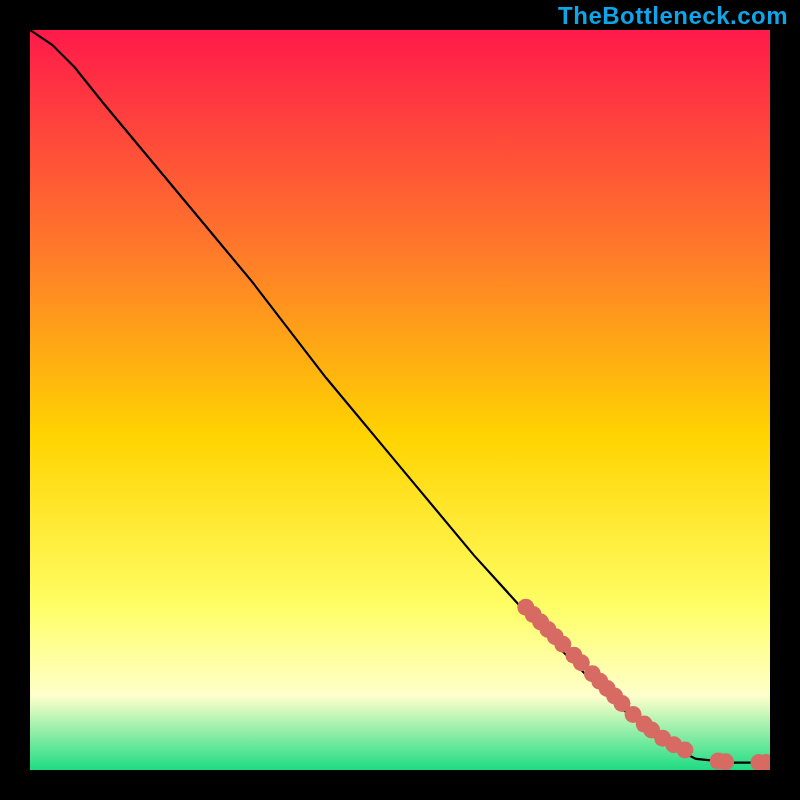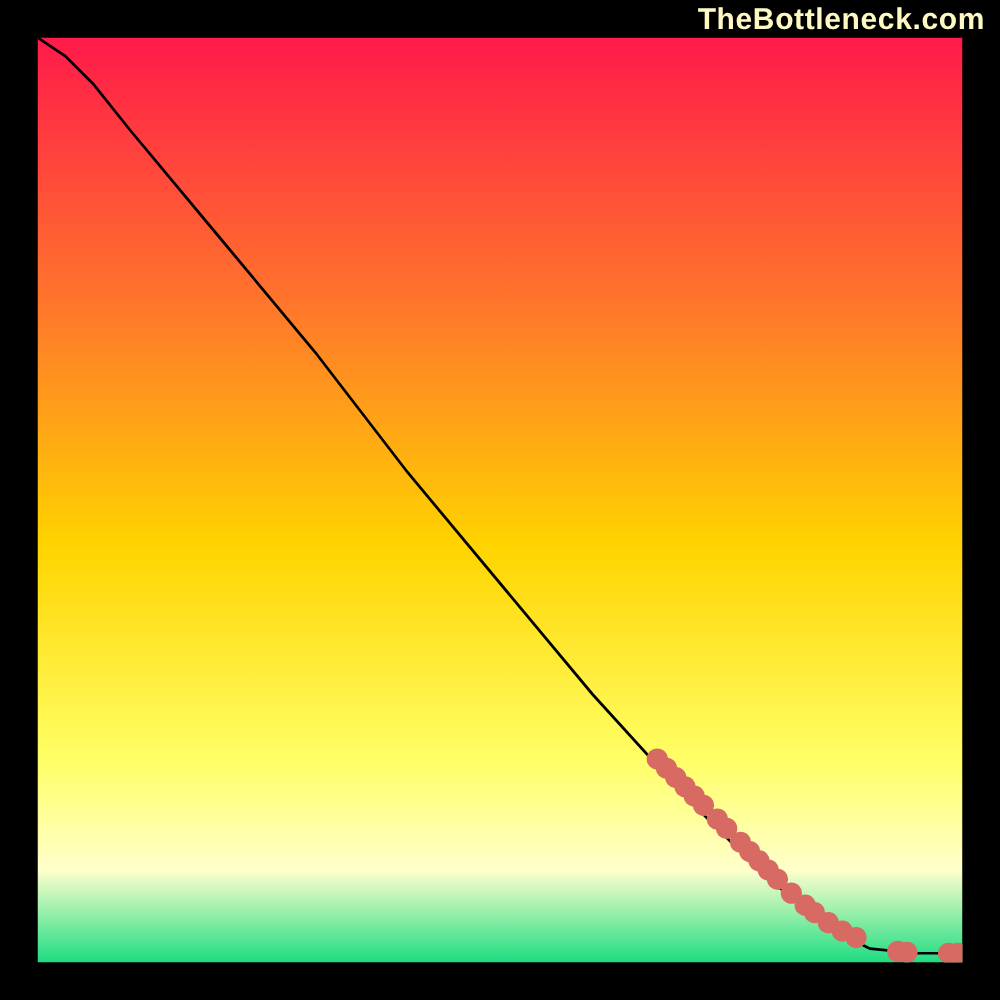--- a/index.html
+++ b/index.html
@@ -13,21 +13,21 @@
   .stage {
     position: relative;
     width: 800px;
     height: 800px;
     background: #000;
   }
   .watermark {
     position: absolute;
     top: 2px;
     right: 12px;
-    color: #fef9c3;
+    color: #0ea5e9;
     font-family: Arial, Helvetica, sans-serif;
     font-size: 24px;
     font-weight: 600;
     letter-spacing: 0.5px;
     user-select: none;
   }
   .plot {
     position: absolute;
     left: 30px;
     top: 30px;

